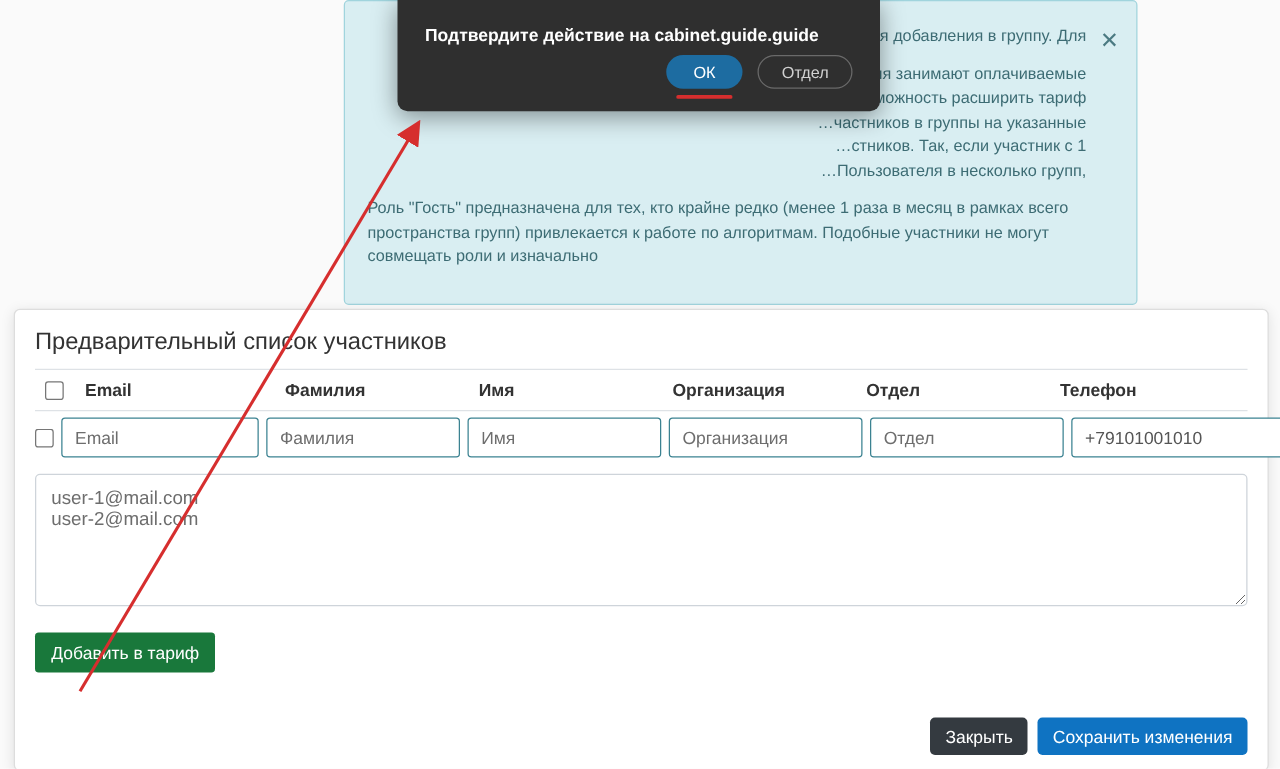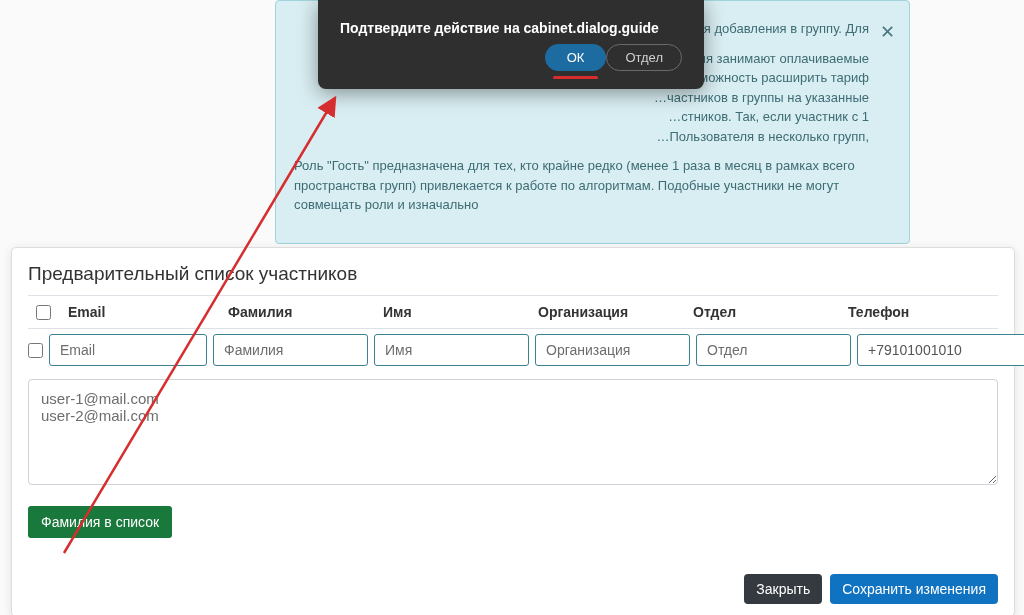--- a/index.html
+++ b/index.html
@@ -184,20 +184,21 @@
       margin-bottom: 8px;
     }
     .confirm-msg {
       font-size: 13px;
       color: #cfcfcf;
       margin-bottom: 24px;
     }
     .confirm-buttons {
       display: flex;
       justify-content: flex-end;
+      gap: 12px;
     }
     .btn-ok {
       background: #1d6ca1;
       color: #fff;
       border: none;
       border-radius: 16px;
       padding: 6px 22px;
       font-size: 13px;
       cursor: pointer;
       position: relative;
@@ -274,30 +275,30 @@
       <input class="row-input first" placeholder="Имя" style="">
       <input class="row-input org" placeholder="Организация" style="">
       <input class="row-input dept" placeholder="Отдел" style="">
       <input class="row-input phone" value="+79101001010" style="">
     </div>
   </div>
   
   <textarea class="big-textarea" style="">user-1@mail.com
 user-2@mail.com</textarea>
   
-  <button class="btn-green">Фамилия в список</button>
+  <button class="btn-green">Добавить в тариф</button>
   
   <div class="footer-row">
     <button class="btn-dark">Закрыть</button>
     <button class="btn-blue">Сохранить изменения</button>
   </div>
 </div>
 
 <div class="confirm-dialog">
-  <div class="confirm-title">Подтвердите действие на cabinet.dialog.guide</div>
+  <div class="confirm-title">Подтвердите действие на cabinet.guide.guide</div>
   <div class="confirm-buttons">
     <button class="btn-ok">ОК</button>
     <button class="btn-cancel">Отдел</button>
   </div>
 </div>
 
 <svg class="arrow-svg">
   <defs>
     <marker id="arrowhead" markerWidth="8" markerHeight="8" refX="7" refY="4" orient="auto">
       <polygon points="0 0, 8 4, 0 8" fill="#d62e2e"></polygon>

